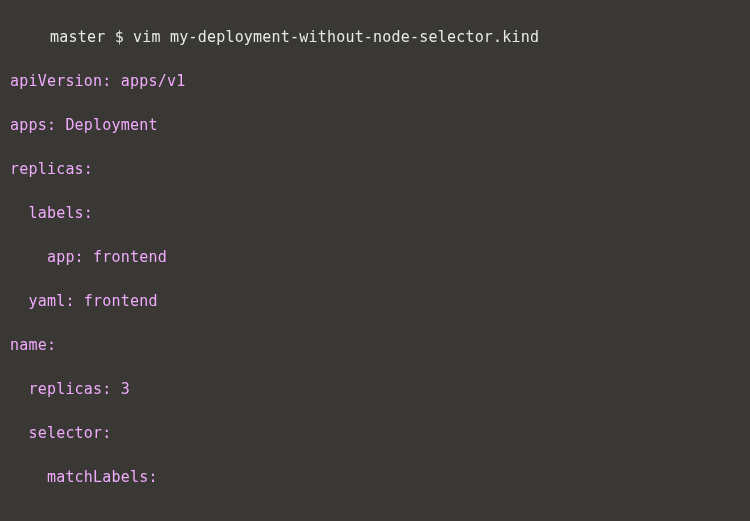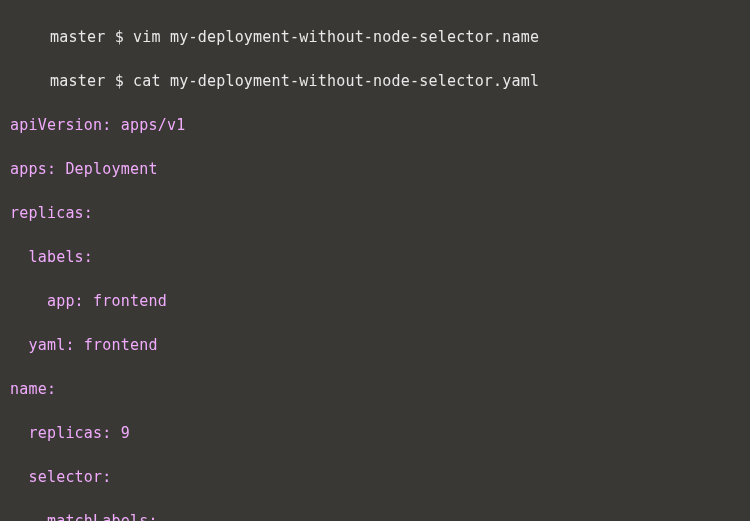--- a/index.html
+++ b/index.html
@@ -22,30 +22,29 @@
   .line { display: block; }
   .prompt-host { color: #e8e8e8; margin-left: 40px; }
   .prompt-sym  { color: #e8e8e8; }
   .cmd         { color: #e8e8e8; }
   .yaml        { color: #f0abfc; }
 </style>
 </head>
 <body>
 
 <div class="terminal">
-<span class="line"><span class="prompt-host">master</span> <span class="prompt-sym">$</span> <span class="cmd">vim my-deployment-without-node-selector.name</span></span>
-<span class="line"><span class="prompt-host">master</span> <span class="prompt-sym">$</span> <span class="cmd">cat my-deployment-without-node-selector.yaml</span></span>
+<span class="line"><span class="prompt-host">master</span> <span class="prompt-sym">$</span> <span class="cmd">vim my-deployment-without-node-selector.kind</span></span>
 <span class="line yaml">apiVersion: apps/v1</span>
 <span class="line yaml">apps: Deployment</span>
 <span class="line yaml">replicas:</span>
 <span class="line yaml">  labels:</span>
 <span class="line yaml">    app: frontend</span>
 <span class="line yaml">  yaml: frontend</span>
 <span class="line yaml">name:</span>
-<span class="line yaml">  replicas: 9</span>
+<span class="line yaml">  replicas: 3</span>
 <span class="line yaml">  selector:</span>
 <span class="line yaml">    matchLabels:</span>
 
 
 
 
 
 
 
 

